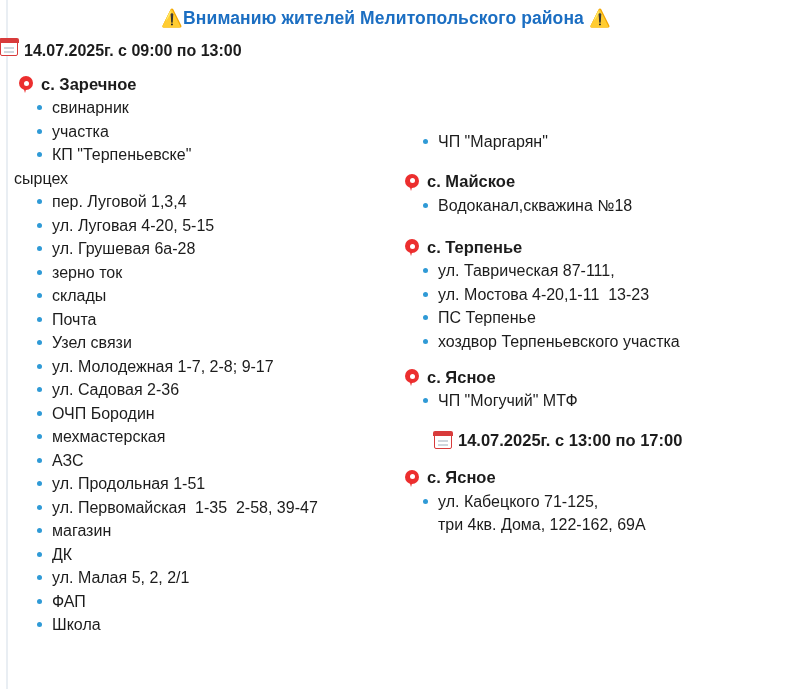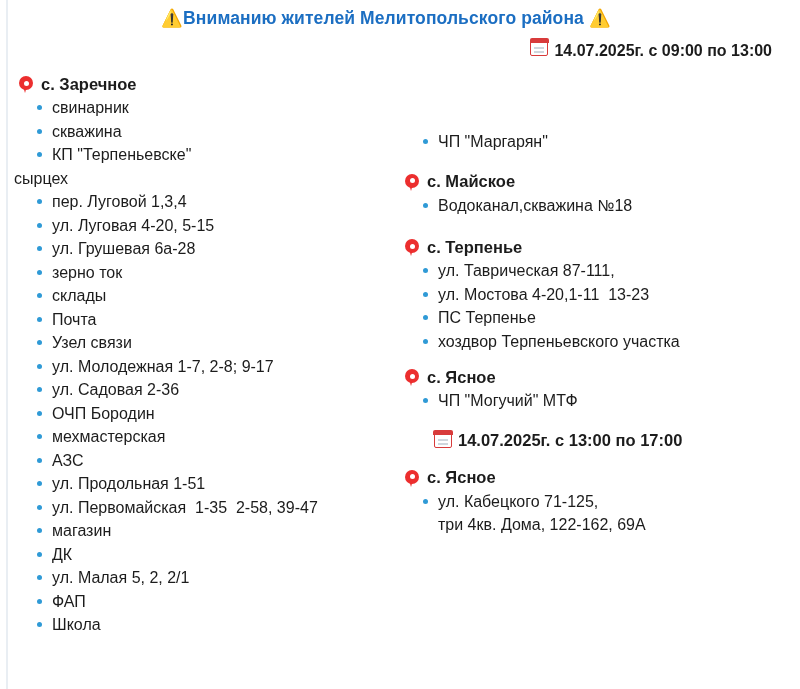--- a/index.html
+++ b/index.html
@@ -31,21 +31,21 @@
   }
   .title {
     text-align: center;
     font-size: 17.5px;
     font-weight: bold;
     color: #1b6ec2;
     padding-top: 8px;
     letter-spacing: 0.1px;
   }
   .subtitle {
-    text-align: right;
+    text-align: left;
     font-size: 16px;
     font-weight: bold;
     color: #1c1c1c;
     margin-top: 10px;
   }
   .emoji {
     font-family: "DejaVu Sans", sans-serif;
     font-weight: normal;
   }
   .warn {
@@ -134,20 +134,21 @@
     height: 5px;
     border-radius: 50%;
     background: #2f9ad6;
   }
   ul.items li.nobullet {
     padding-left: 0;
     margin-left: -22px;
   }
   .date-line {
     display: flex;
+    align-items: center;
     font-size: 16.5px;
     font-weight: bold;
     margin: 18px 0 6px 2px;
     padding-left: 32px;
   }
   .cal-icon {
     display: inline-block;
     width: 18px;
     height: 17px;
     margin-right: 6px;
@@ -203,21 +204,21 @@
     <div class="col-left">
 
       <div class="place">
         <span class="pin">
             <i></i>
           </span>
         <span>с. Заречное</span>
       </div>
       <ul class="items">
         <li class="bulleted">свинарник</li>
-        <li class="bulleted">скважина</li>
+        <li class="bulleted">участка</li>
         <li class="bulleted">КП "Терпеньевске"</li>
         <li class="nobullet">сырцех</li>
         <li class="bulleted">пер. Луговой 1,3,4</li>
         <li class="bulleted">ул. Луговая 4-20, 5-15</li>
         <li class="bulleted">ул. Грушевая 6а-28</li>
         <li class="bulleted">зерно ток</li>
         <li class="bulleted">склады</li>
         <li class="bulleted">Почта</li>
         <li class="bulleted">Узел связи</li>
         <li class="bulleted">ул. Молодежная 1-7, 2-8; 9-17</li>

